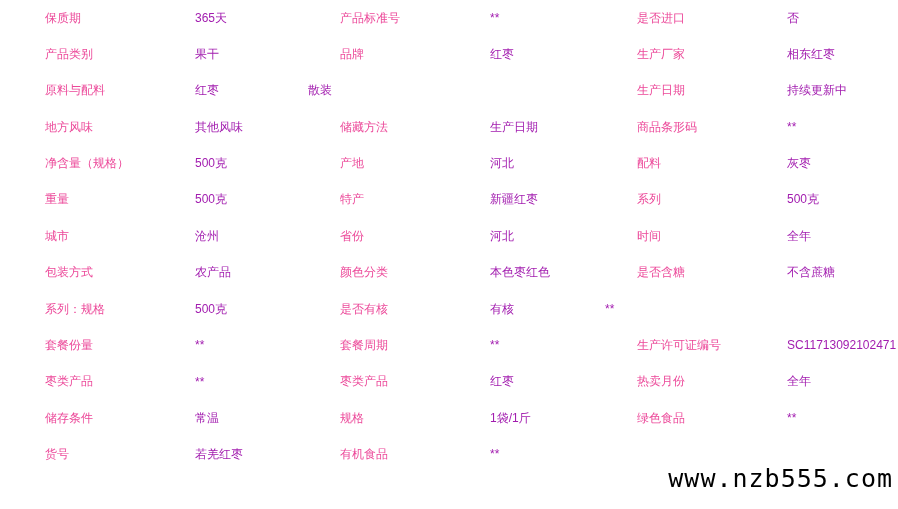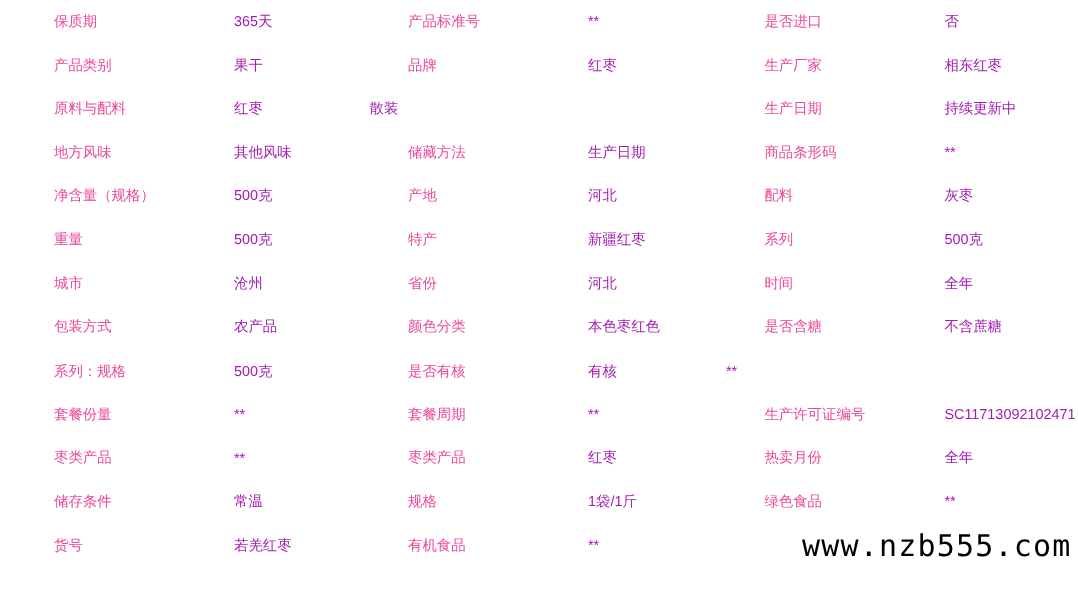--- a/index.html
+++ b/index.html
@@ -37,21 +37,21 @@
     font-size: 12px;
     overflow: hidden;
     margin-left: 32px;
   }
   .attr-value {
     color: #a21caf;
     font-size: 12px;
   }
   .watermark {
     position: absolute;
-    top: 440px;
+    top: 464px;
     right: 5px;
     font-family: "DejaVu Sans Mono", "Liberation Mono", monospace;
     font-size: 25px;
     letter-spacing: 1px;
     color: #000000;
     background: #ffffff;
     line-height: 30px;
   }
 </style>
 </head>

